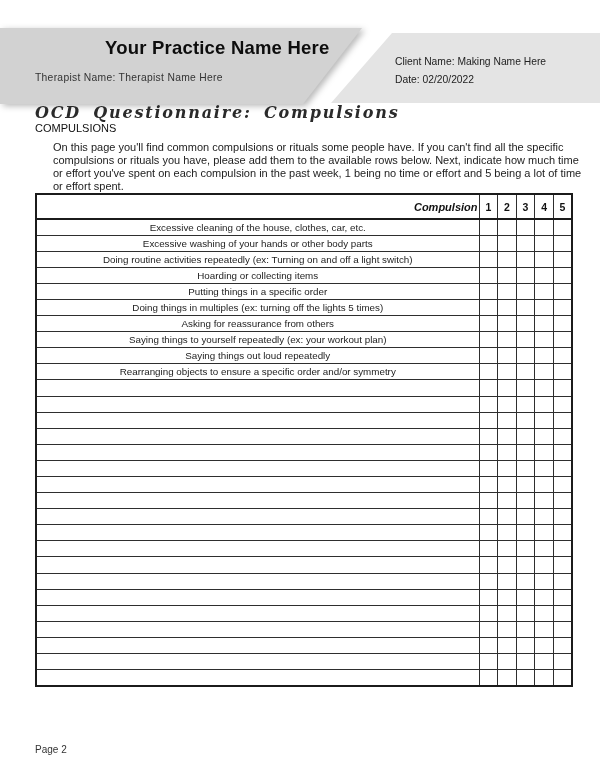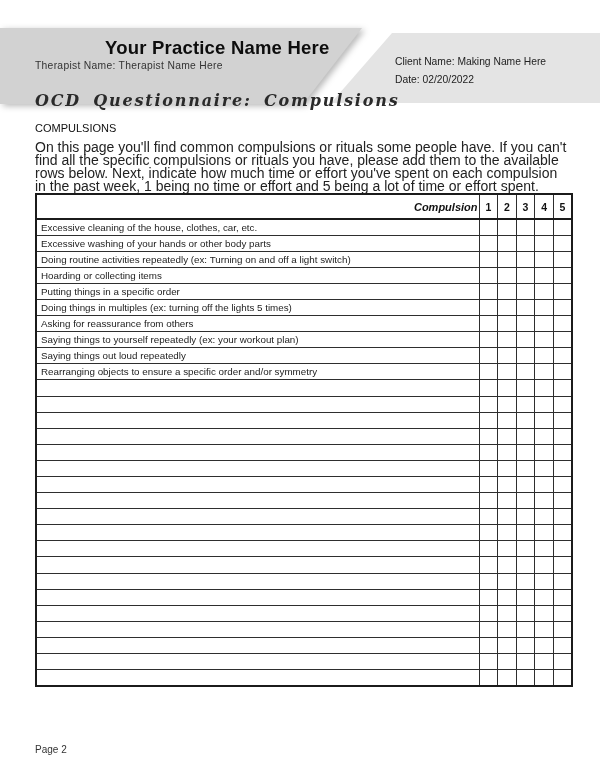--- a/index.html
+++ b/index.html
@@ -9,36 +9,36 @@
   }
   
   .band-shadow{position:absolute;inset:0;filter:drop-shadow(3px 2px 3px rgba(0,0,0,0.28));pointer-events:none;}
   .band-left{position:absolute;inset:0;background:#d2d2d2;
     clip-path:polygon(0px 28px,362px 28px,303px 104px,0px 104px);}
   .band-right{position:absolute;inset:0;background:#e4e4e4;
     clip-path:polygon(392px 33px,600px 33px,600px 103px,331px 103px);pointer-events:none;}
   
   .hdr-left{position:absolute;left:35px;top:37px;}
   .practice-name{font-size:18.5px;font-weight:bold;color:#0d0d0d;letter-spacing:.2px;margin:0;text-align:center;}
-  .therapist-line{font-size:10.3px;color:#333;margin-top:1px;letter-spacing:.3px;}
+  .therapist-line{font-size:10.3px;color:#333;margin-top:13px;letter-spacing:.3px;}
   .form-title{font-family:"DejaVu Serif", serif;font-style:italic;font-size:16px;color:#2a2a2a;
     letter-spacing:1.8px;word-spacing:5px;margin-top:20px;font-weight:bold;}
   .hdr-right{position:absolute;left:395px;top:56px;font-size:10.3px;color:#222;}
   .hdr-right .line{margin-bottom:7px;}
   
   .section-title{position:absolute;left:35px;top:122px;font-size:11px;font-weight:normal;color:#101010;}
-  .instructions{position:absolute;left:35px;top:141px;width:534px;font-size:14px;line-height:12.9px;color:#222;}
+  .instructions{position:absolute;left:53px;top:141px;width:534px;font-size:11px;line-height:12.9px;color:#222;}
   
   table.compulsions{position:absolute;left:35px;top:193px;width:536px;
     border-collapse:collapse;table-layout:fixed;border:2px solid #1b1b1b;}
   table.compulsions td{border:1px solid #2e2e2e;overflow:hidden;white-space:nowrap;}
   thead td{border-bottom:2px solid #1b1b1b !important;height:21px;}
   .compulsion-hdr{font-size:11px;font-weight:bold;text-align:right;color:#111;font-style:italic;}
   .score-hdr{font-size:10.5px;font-weight:bold;text-align:center;color:#111;}
-  tbody tr{height:16.1px;}
+  tbody tr{height:16.1px;text-align:center;}
   td.ccell{font-size:9.8px;padding:0 4px;color:#1c1c1c;vertical-align:middle;}
   
   .page-footer{position:absolute;left:35px;top:744px;width:536px;text-align:left;
     font-size:10px;color:#333;}
 </style>
 </head>
 <body>
 
 <div class="band-shadow">
   <div class="band-left"></div>

